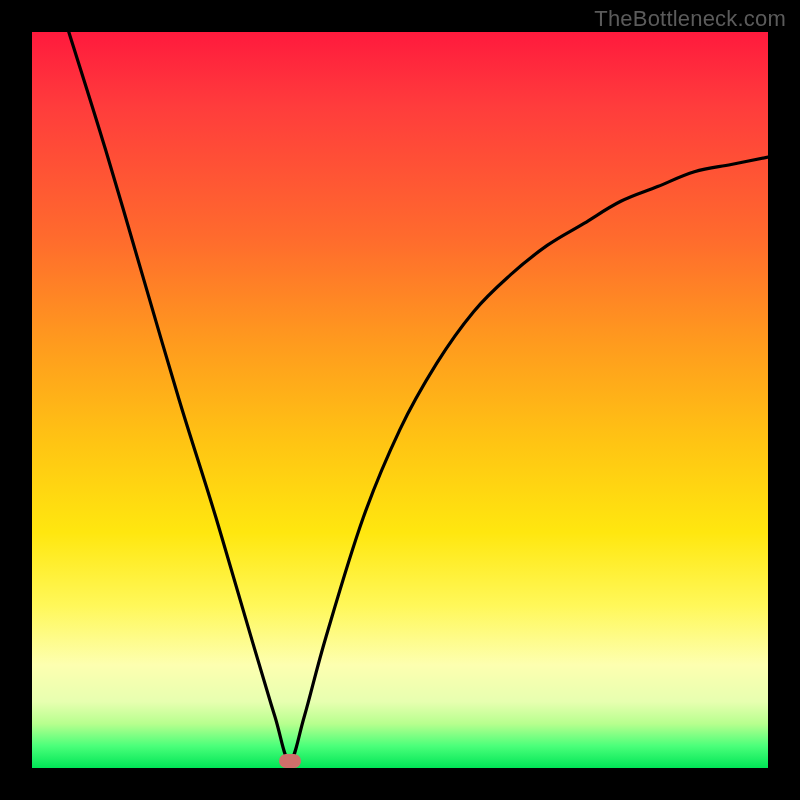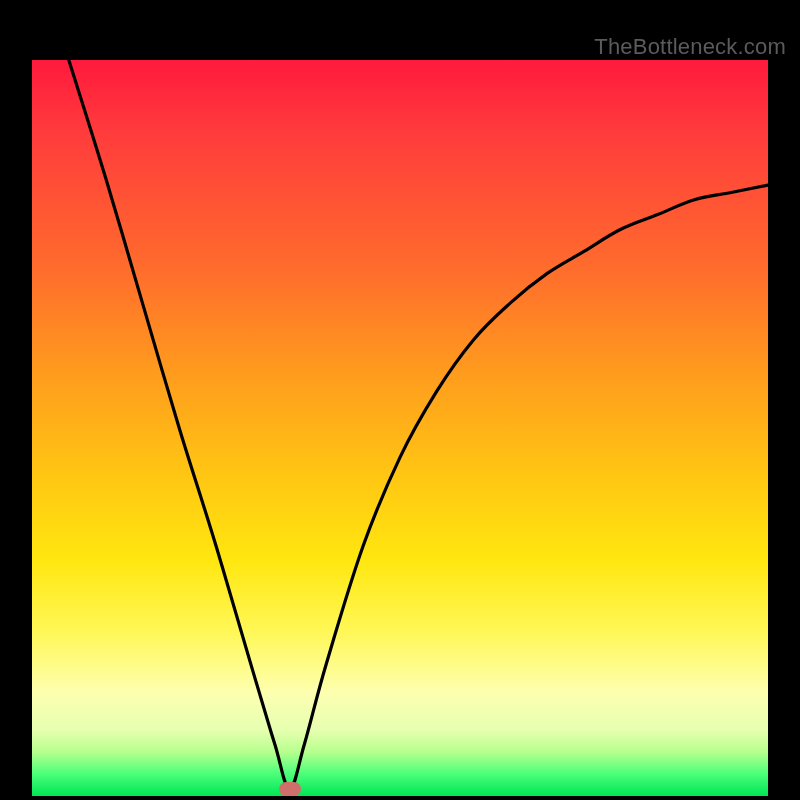--- a/index.html
+++ b/index.html
@@ -8,21 +8,20 @@
     width: 800px;
     height: 800px;
     overflow: hidden;
     background: #000;
     font-family: Arial, Helvetica, sans-serif;
   }
   .frame {
     position: absolute;
     inset: 0;
     background: #000;
-    margin-top: 28px;
   }
   .plot {
     position: absolute;
     left: 32px;
     top: 32px;
     width: 736px;
     height: 736px;
     
     background: linear-gradient(
       to bottom,

